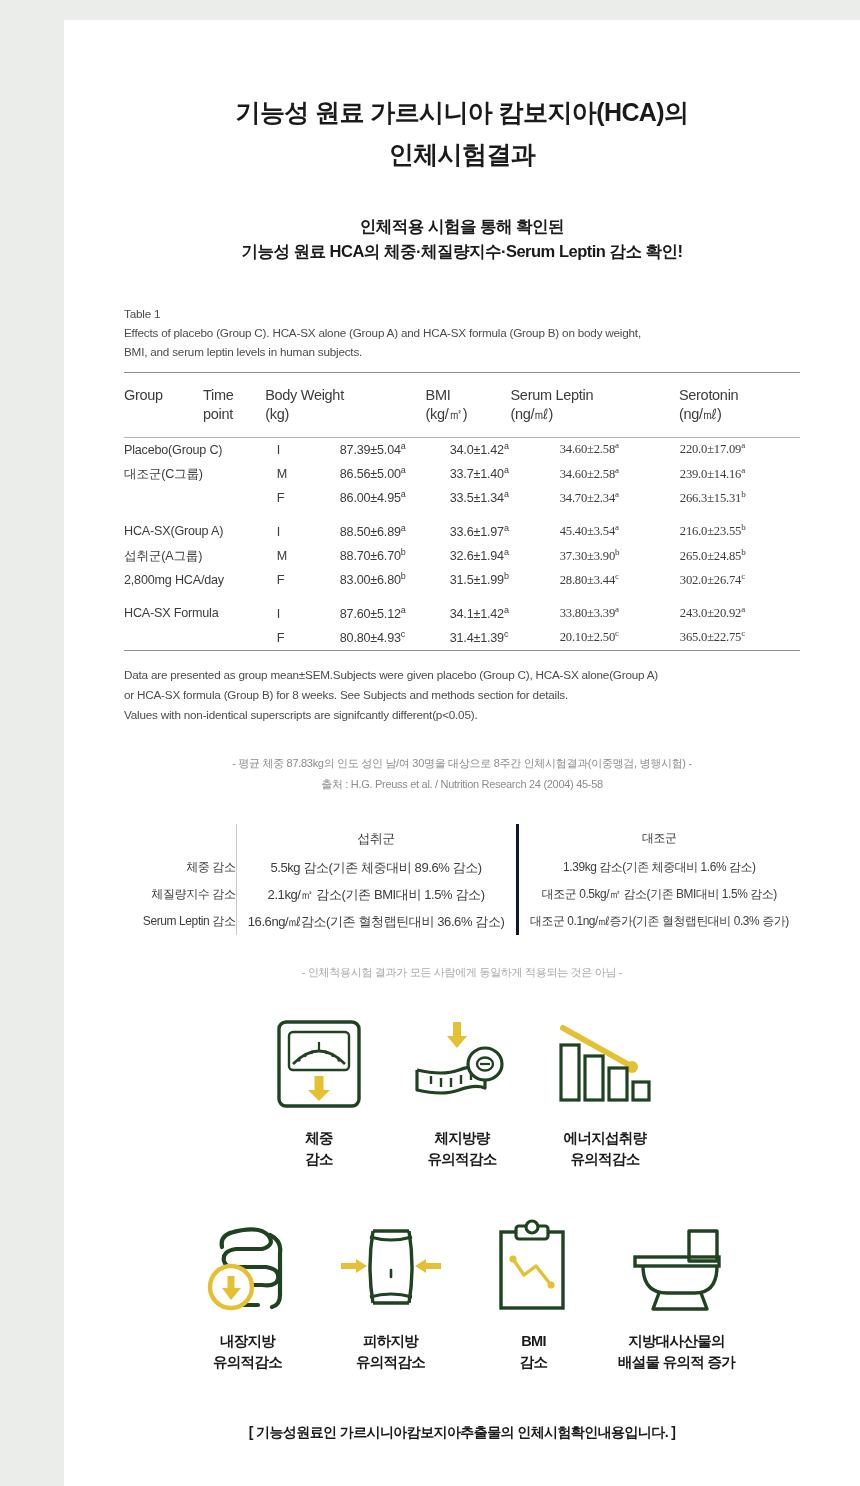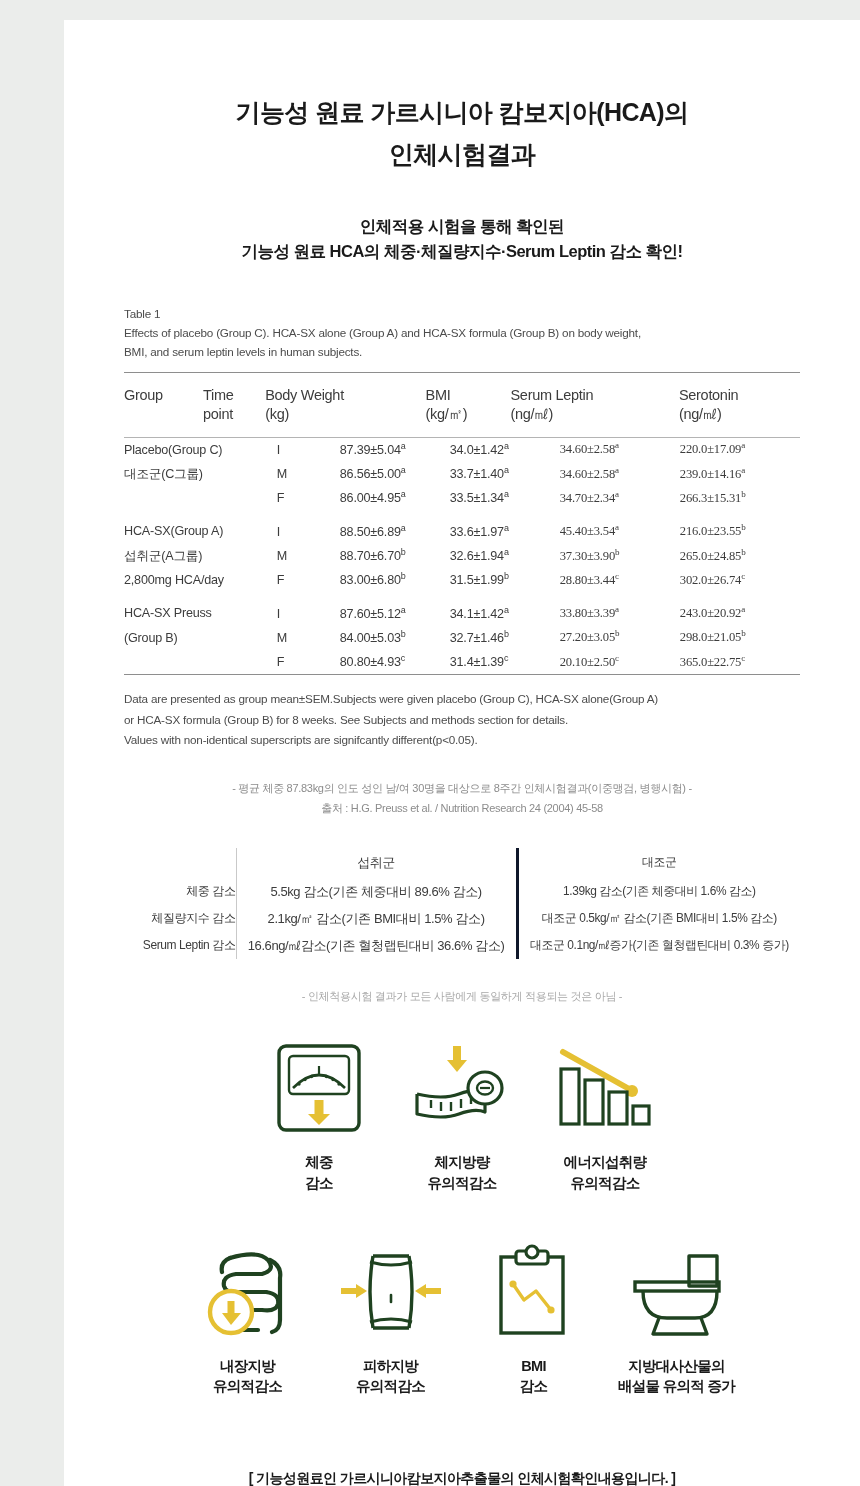--- a/index.html
+++ b/index.html
@@ -153,21 +153,21 @@
     letter-spacing: -0.7px;
   }
 
   
   .footer {
     text-align: center;
     color: #1a1a1a;
     font-size: 14px;
     font-weight: bold;
     letter-spacing: -0.6px;
-    margin-top: 73px;
+    margin-top: 52px;
   }
 </style>
 </head>
 <body>
 
 <div class="page">
 <div class="sheet">
 
   <div>
     <div class="title">기능성 원료 가르시니아 캄보지아(HCA)의</div>
@@ -279,37 +279,27 @@
               <td class="c-val">83.00±6.80<sup>b</sup></td>
               <td class="c-val">31.5±1.99<sup>b</sup></td>
               <td class="c-val wide">28.80±3.44<sup>c</sup></td>
               <td class="c-val wide">302.0±26.74<sup>c</sup></td>
             </tr>
             <tr class="spacer">
               <td colspan="6"></td>
             </tr>
             <tr>
               <td class="c-group">
-                <span class="grplabel">HCA-SX Preuss</span>
+                <span class="grplabel">HCA-SX Formula</span>
               </td>
               <td class="c-time">I</td>
               <td class="c-val">87.60±5.12<sup>a</sup></td>
               <td class="c-val">34.1±1.42<sup>a</sup></td>
               <td class="c-val wide">33.80±3.39<sup>a</sup></td>
               <td class="c-val wide">243.0±20.92<sup>a</sup></td>
-            </tr>
-            <tr>
-              <td class="c-group">
-                <span class="grplabel">(Group B)</span>
-              </td>
-              <td class="c-time">M</td>
-              <td class="c-val">84.00±5.03<sup>b</sup></td>
-              <td class="c-val">32.7±1.46<sup>b</sup></td>
-              <td class="c-val wide">27.20±3.05<sup>b</sup></td>
-              <td class="c-val wide">298.0±21.05<sup>b</sup></td>
             </tr>
             <tr>
               <td class="c-group">
                 <span class="grplabel"></span>
               </td>
               <td class="c-time">F</td>
               <td class="c-val">80.80±4.93<sup>c</sup></td>
               <td class="c-val">31.4±1.39<sup>c</sup></td>
               <td class="c-val wide">20.10±2.50<sup>c</sup></td>
               <td class="c-val wide">365.0±22.75<sup>c</sup></td>

